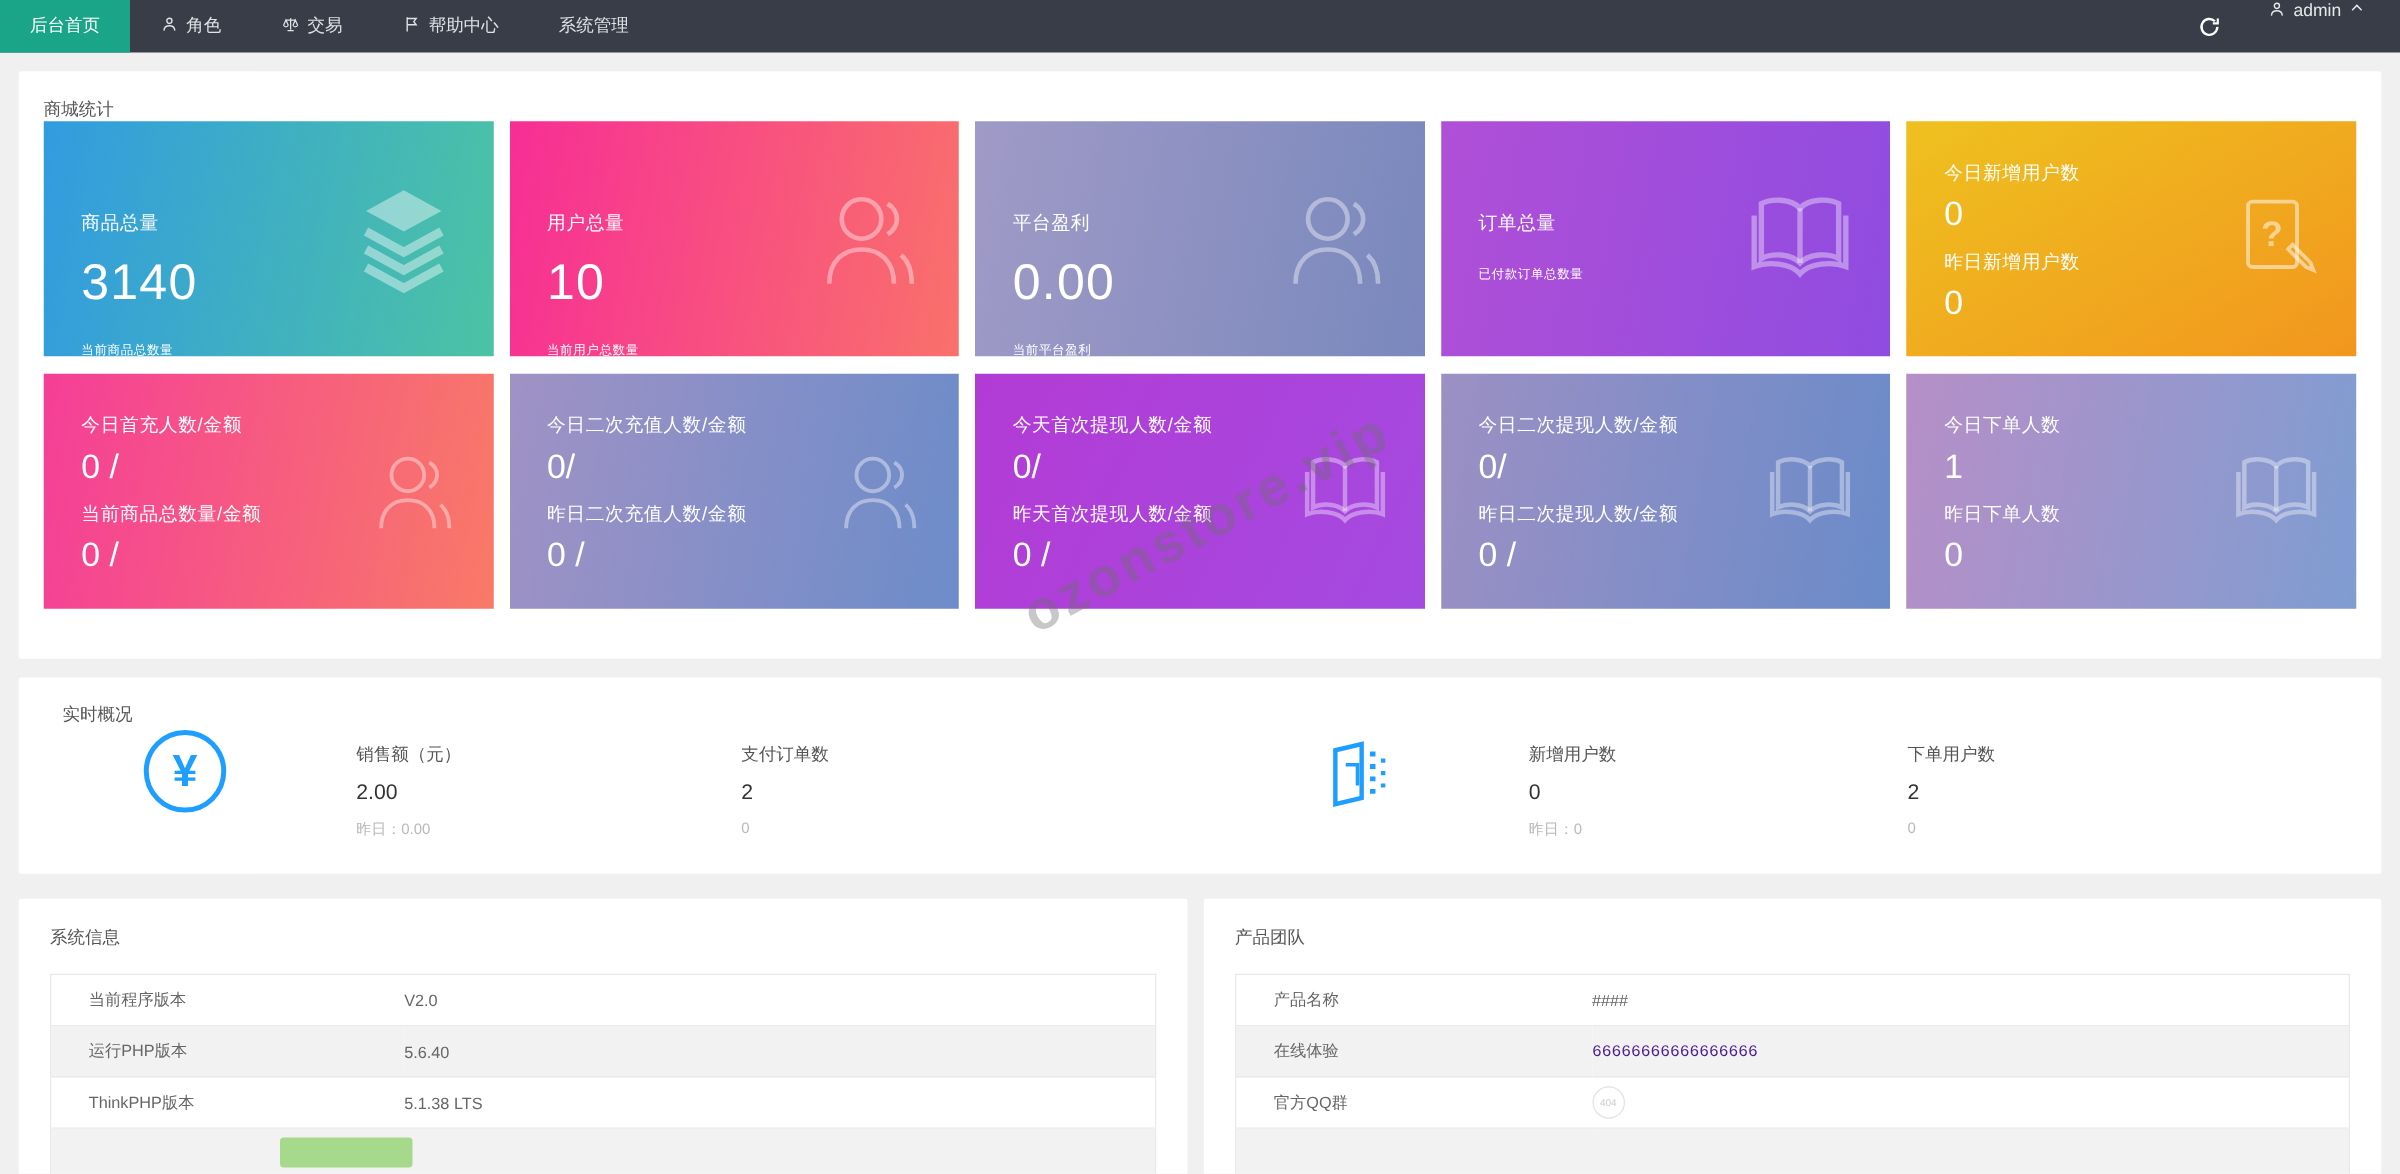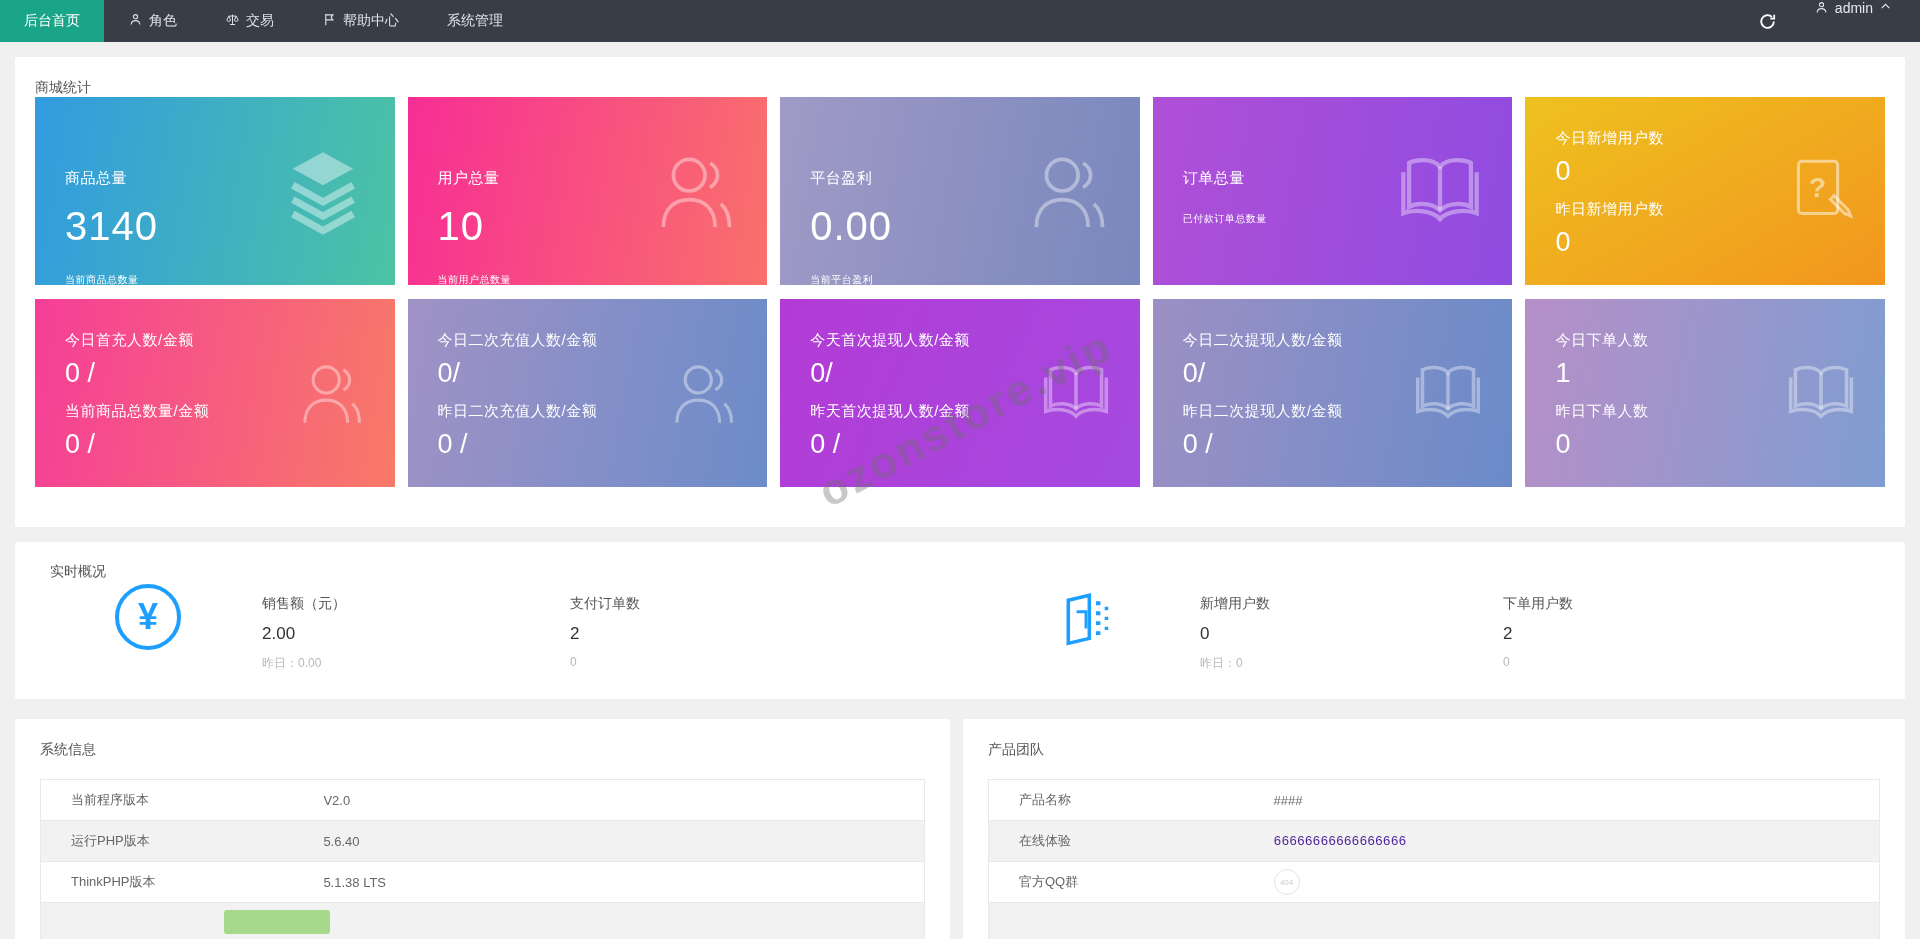--- a/index.html
+++ b/index.html
@@ -46,21 +46,21 @@
     color:rgba(110,110,110,.38); letter-spacing:3px; transform:rotate(-28deg);
     transform-origin:left center; z-index:40; pointer-events:none; }
 
   
   .panel-rt { height:157px; position:relative; margin-bottom:20px; }
   .panel-rt .panel-title { position:absolute; left:35px; top:21px; }
   .rt-icon { position:absolute; }
   .yen-circle { left:100px; top:42px; width:66px; height:66px; border:4px solid #1E9FFF; border-radius:50%;
     display:flex; align-items:center; justify-content:center; color:#1E9FFF; font-size:36px; font-weight:bold; }
   .bldg { left:1040px; top:46px; }
-  .metric { position:absolute; top:53px; }
+  .metric { position:absolute; top:53px;margin-left:23px; }
   .m-label { font-size:14px; color:#555; }
   .m-value { font-size:17px; color:#333; margin-top:11px; }
   .m-sub { font-size:12px; color:#b8b8b8; margin-top:11px; }
   .m1{left:247px;} .m2{left:555px;} .m3{left:1185px;} .m4{left:1488px;}
 
   
   .bottom { display:flex; gap:13px; }
   .panel-tbl { padding:22px 25px; height:250px; overflow:hidden; }
   .panel-tbl.left { width:935px; } .panel-tbl.right { flex:1; }
   .panel-tbl .panel-title { margin-bottom:20px; }

